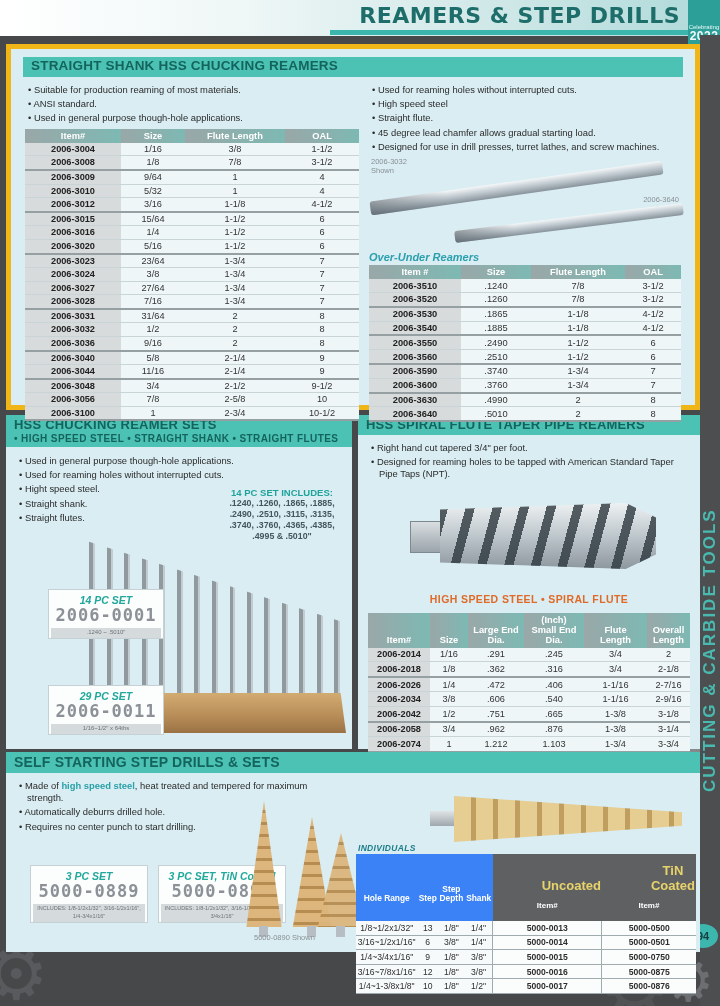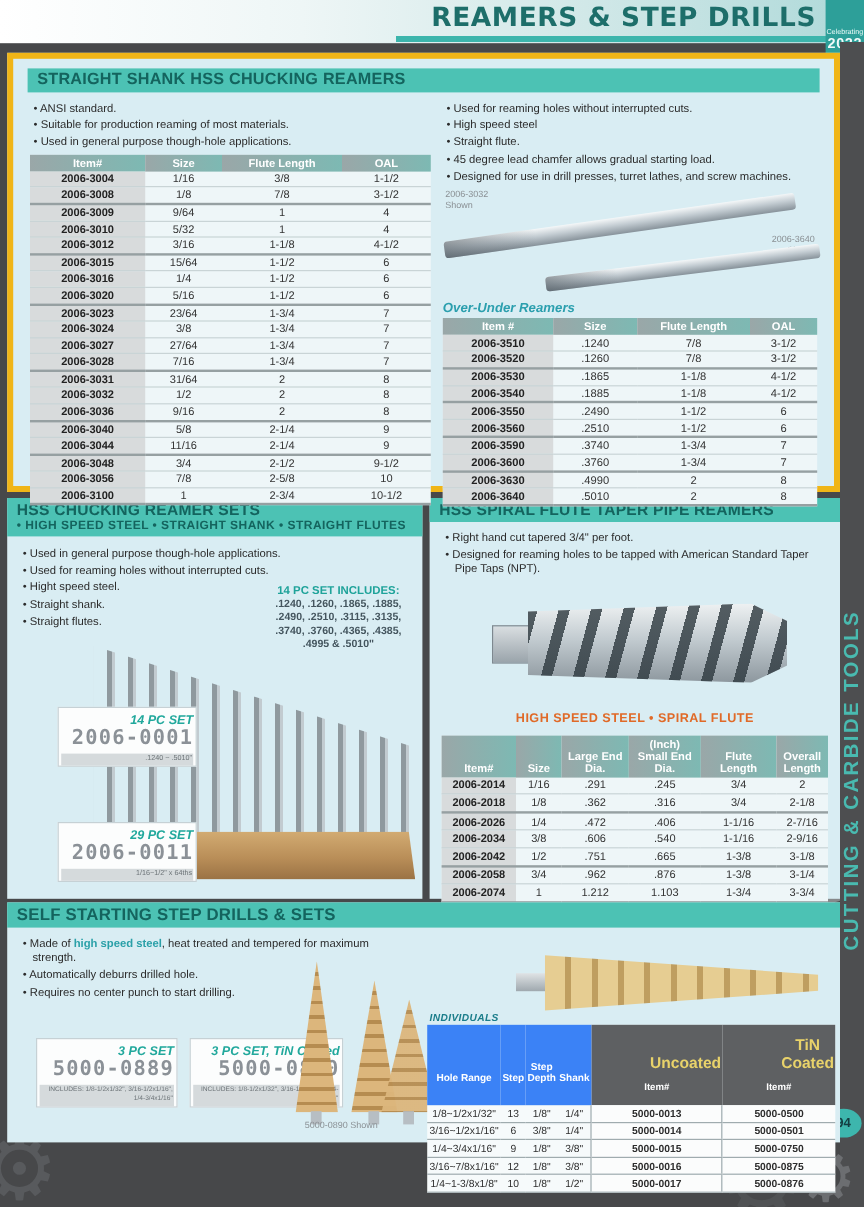--- a/index.html
+++ b/index.html
@@ -86,21 +86,21 @@
   .includes div.line { font-size:8.8px; font-weight:bold; color:#44555e; line-height:1.25; }
 
   .set-img { position:absolute; left:72px; top:88px; width:268px; height:200px; }
   .set-rods { position:absolute; left:0; top:0; width:100%; height:160px;
     background:repeating-linear-gradient(90deg, rgba(0,0,0,0) 0 11.5px, #8f999e 11.5px 15.5px, #c2cbd0 15.5px 17.5px);
     clip-path:polygon(0 2%, 100% 55%, 100% 100%, 0 100%); }
   .set-wood { position:absolute; left:0; top:158px; width:100%; height:40px;
     background:linear-gradient(180deg,#d2ab72 0%,#b98e58 55%,#9a7244 100%);
     clip-path:polygon(2% 0, 98% 0, 100% 100%, 0 100%); }
 
-  .pbox { position:absolute; background:#fcfdfd; border:1px solid #c6d1d5; text-align:right; padding:4px 2px 0 2px; }
+  .pbox { position:absolute; background:#fcfdfd; border:1px solid #c6d1d5; text-align:center; padding:4px 2px 0 2px; }
   .pbox .pb-label { color:#21a89c; font-style:italic; font-weight:bold; font-size:10.5px; }
   .pbox .pb-num { font-size:17px; font-weight:bold; color:#8b9197; letter-spacing:1px;
     font-family:"DejaVu Sans Mono", monospace; line-height:1.1; }
   .pbox .pb-sub { background:#d5dadc; font-size:6px; color:#6d7478; margin-top:3px; padding:1.5px 1px; line-height:1.3; }
   .pbox14 { left:42px; top:142px; width:116px; }
   .pbox29 { left:42px; top:238px; width:116px; }
 
   .panel-taper { left:358px; top:415px; width:342px; height:334px; }
   .panel-taper .sec-header { font-size:13px; }
   .taper-body { position:relative; height:308px; }
@@ -177,22 +177,22 @@
   <div class="gear gear-b1">⚙</div>
   <div class="gear gear-b2">⚙</div>
   <div class="gear gear-b3">⚙</div>
   <div class="page-badge">94</div>
 
   <div class="hibox">
     <div class="sec-header">STRAIGHT SHANK HSS CHUCKING REAMERS</div>
     <div class="sec1-body">
       <div class="sec1-left">
         <ul class="bullets">
+            <li>Suitable for production reaming of most materials.</li>
             <li>ANSI standard.</li>
-            <li>Suitable for production reaming of most materials.</li>
             <li>Used in general purpose though-hole applications.</li>
           </ul>
         <table class="dt t1">
           <thead>
             <tr>
               <th style="width:96px">Item#</th>
               <th style="width:64px">Size</th>
               <th style="width:100px">Flute Length</th>
               <th>OAL</th>
             </tr>

